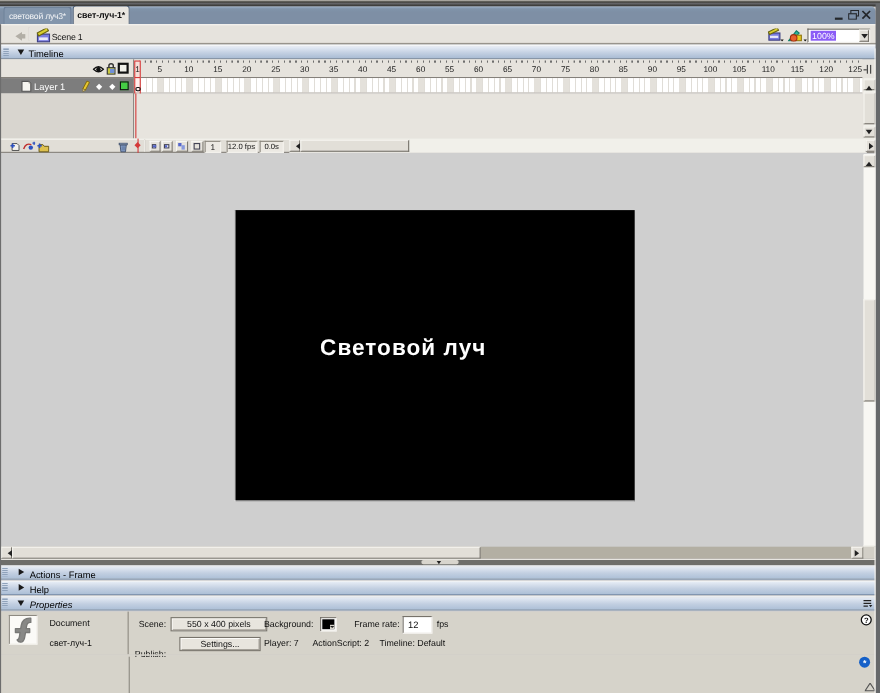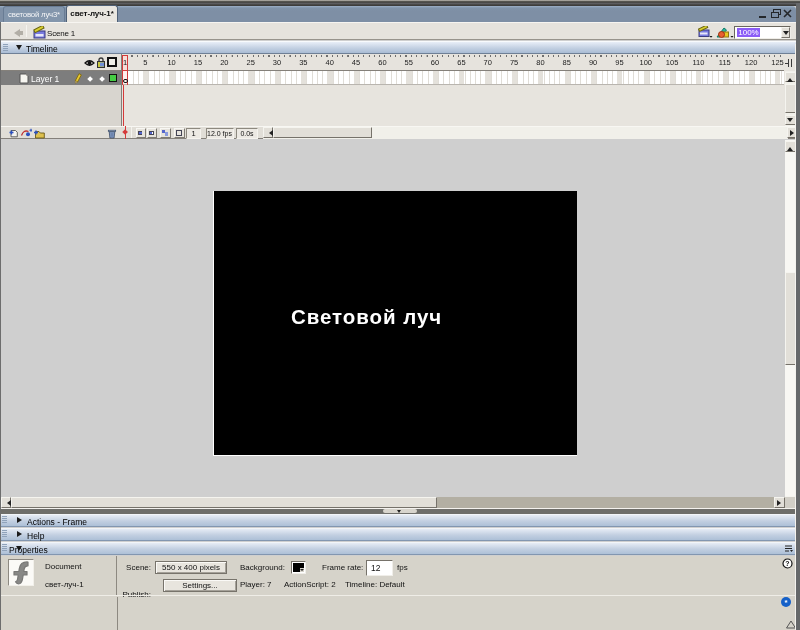--- a/index.html
+++ b/index.html
@@ -270,35 +270,35 @@
 <div class="abs grip" style="left:2px;top:516px;"></div>
 <div class="abs phdr-arrow-r" style="left:17px;top:517px;"></div>
 <div class="abs phdr-text" style="left:27px;top:517px;">Actions - Frame</div>
 <div class="abs phdr" style="top:528px;"></div>
 <div class="abs grip" style="left:2px;top:530px;"></div>
 <div class="abs phdr-arrow-r" style="left:17px;top:531px;"></div>
 <div class="abs phdr-text" style="left:27px;top:531px;">Help</div>
 <div class="abs phdr" style="top:542px;"></div>
 <div class="abs grip" style="left:2px;top:544px;"></div>
 <div class="abs phdr-arrow-d" style="left:16px;top:546px;"></div>
-<div class="abs phdr-text" style="left:9px;top:545px;">Properties</div>
+<div class="abs phdr-text" style="left:27px;top:545px;font-style:italic;">Properties</div>
 <svg class="abs" style="left:784px;top:545px" width="10" height="8">
   <path d="M1 1 h7 M1 3.5 h7 M1 6 h4" stroke="#222" stroke-width="1.2"></path>
   <path d="M6 5 l3 0 l-1.5 2 z" fill="#222"></path>
 </svg>
 <div class="abs" id="props">
   <div class="abs" id="logobox"></div>
   <svg class="abs" style="left:11px;top:5px" width="22" height="24">
       <path d="M17 1 Q9.5 0.5 8.3 7.5 L7.8 10.5 L3 10.5 L3 14 L7.2 14 L6.6 18 Q6.2 20.5 4.5 20.8 Q6 23.5 9 22.5 Q11 21.5 11.6 17.5 L12.2 14 L16 14 L16 10.5 L12.8 10.5 L13.2 8 Q13.8 4.5 17 4.8 Z" fill="#888886" stroke="#787876" stroke-width="1.2" stroke-linejoin="round"></path>
     </svg>
   <div class="abs plabel" style="left:45px;top:6px;">Document</div>
   <div class="abs plabel" style="left:45px;top:24px;">свет-луч-1</div>
   <div class="abs" id="vline1"></div>
   <div class="abs plabel" style="left:118px;top:7px;width:33px;text-align:right;">Scene:</div>
-  <div class="abs pbtn" style="left:155px;top:5px;width:72px;height:13px;line-height:11px;">550 x 400 pixels</div>
+  <div class="abs pbtn" style="left:155px;top:5px;width:88px;height:13px;line-height:11px;">550 x 400 pixels</div>
   <div class="abs plabel" style="left:240px;top:7px;">Background:</div>
   <div class="abs" style="left:291px;top:5px;width:15px;height:13px;background:#fff;border:1px solid;border-color:#76726a #f0eee9 #f0eee9 #76726a;"></div>
   <div class="abs" style="left:293px;top:7px;width:11px;height:9px;background:#000;"></div>
   <div class="abs" style="left:300px;top:12px;width:4px;height:4px;background:#d6d3ca;"></div>
   <div class="abs tri-d" style="left:300px;top:12.5px;border-width:2px;border-top-width:2.5px;"></div>
   <div class="abs plabel" style="left:322px;top:7px;">Frame rate:</div>
   <div class="abs" id="fpsinput">12</div>
   <div class="abs plabel" style="left:397px;top:7px;">fps</div>
   <div class="abs plabel" style="left:118px;top:24px;width:33px;text-align:right;margin-top:10px;">Publish:</div>
   <div class="abs pbtn" style="left:163px;top:23px;width:74px;height:13px;line-height:11px;">Settings...</div>

